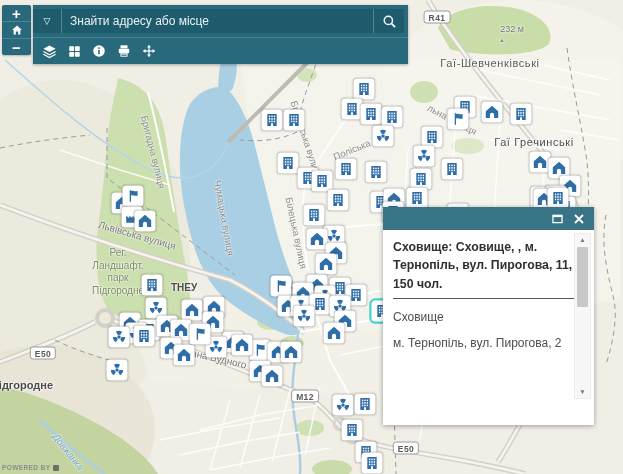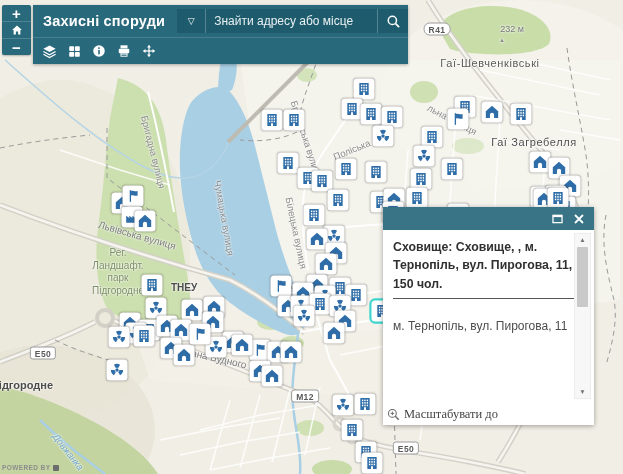--- a/index.html
+++ b/index.html
@@ -160,42 +160,42 @@
       <path d="M394,408 L396,474"></path>
       <path d="M55,340 C75,350 95,356 115,362"></path>
       <path d="M230,58 C250,62 270,62 290,60"></path>
       <path d="M0,148 C30,142 60,138 90,135"></path>
       <path d="M606,215 C600,245 608,275 614,300 C618,320 612,345 606,365"></path>
     </g>
   </svg>
 
   <div id="labels">
       <div class="maplabel" style="left: 490px; top: 64px; font-size: 11px; color: rgb(90, 90, 90); letter-spacing: 0.6px; transform: translate(-50%, -50%) rotate(0deg);">Гаї-Шевченківські</div>
-      <div class="maplabel" style="left: 534px; top: 143px; font-size: 11px; color: rgb(78, 78, 78); letter-spacing: 0.6px; transform: translate(-50%, -50%) rotate(0deg);">Гаї Загребелля</div>
+      <div class="maplabel" style="left: 534px; top: 143px; font-size: 11px; color: rgb(78, 78, 78); letter-spacing: 0.6px; transform: translate(-50%, -50%) rotate(0deg);">Гаї Гречинські</div>
       <div class="maplabel" style="left: 512px; top: 30px; font-size: 9px; color: rgb(118, 118, 118); transform: translate(-50%, -50%) rotate(0deg);">232 м</div>
       <div class="maplabel" style="left: 502px; top: 40px; font-size: 7px; color: rgb(138, 138, 138); transform: translate(-50%, -50%) rotate(0deg);">▴</div>
       <div class="maplabel" style="left: 153px; top: 152px; font-size: 9.5px; color: rgb(139, 139, 139); transform: translate(-50%, -50%) rotate(76deg);">Бригадна вулиця</div>
       <div class="maplabel" style="left: 224px; top: 218px; font-size: 9.5px; color: rgb(139, 139, 139); transform: translate(-50%, -50%) rotate(80deg);">Чумацька вулиця</div>
       <div class="maplabel" style="left: 296px; top: 233px; font-size: 9.5px; color: rgb(139, 139, 139); transform: translate(-50%, -50%) rotate(78deg);">Білецька вулиця</div>
       <div class="maplabel" style="left: 306px; top: 140px; font-size: 9.5px; color: rgb(139, 139, 139); transform: translate(-50%, -50%) rotate(72deg);">Бродівська вулиця</div>
       <div class="maplabel" style="left: 352px; top: 150px; font-size: 9.5px; color: rgb(139, 139, 139); transform: translate(-50%, -50%) rotate(-22deg);">Поліська</div>
       <div class="maplabel" style="left: 452px; top: 120px; font-size: 9.5px; color: rgb(139, 139, 139); transform: translate(-50%, -50%) rotate(28deg);">льна вулиця</div>
       <div class="maplabel" style="left: 137px; top: 236px; font-size: 10px; color: rgb(125, 125, 125); transform: translate(-50%, -50%) rotate(16deg);">Львівська вулиця</div>
       <div class="maplabel" style="left: 225px; top: 361px; font-size: 10px; color: rgb(125, 125, 125); transform: translate(-50%, -50%) rotate(13deg);">Степана Будного вулиця</div>
       <div class="maplabel" style="left: 118px; top: 272px; font-size: 10px; color: rgb(124, 142, 102); transform: translate(-50%, -50%) rotate(0deg);">Рег.
 Ландшафт.
 парк
 Підгородне</div>
       <div class="maplabel" style="left: 184px; top: 288px; font-size: 10px; color: rgb(76, 76, 76); font-weight: bold; transform: translate(-50%, -50%) rotate(0deg);">ТНЕУ</div>
       <div class="maplabel" style="left: 290px; top: 288px; font-size: 13px; color: rgb(62, 62, 62); font-weight: bold; transform: translate(-50%, -50%) rotate(0deg);">Тер</div>
       <div class="maplabel" style="left: 22px; top: 386px; font-size: 11px; color: rgb(76, 76, 76); font-weight: bold; transform: translate(-50%, -50%) rotate(0deg);">Підгородне</div>
       <div class="maplabel" style="left: 68px; top: 452px; font-size: 9.5px; color: rgb(114, 167, 198); font-style: italic; transform: translate(-50%, -50%) rotate(52deg);">Довжанка</div>
     </div>
   <div id="shields">
-      <div class="shield" style="left: 437px; top: 29px; border-radius: 6px;">R41</div>
+      <div class="shield" style="left: 437px; top: 17px;">R41</div>
       <div class="shield" style="left: 43px; top: 353px;">Е50</div>
       <div class="shield" style="left: 305px; top: 396px;">М12</div>
       <div class="shield" style="left: 406px; top: 448px;">Е50</div>
     </div>
   <div id="markers">
       <div class="marker" style="left: 272px; top: 120px;">
         <svg viewBox="0 0 16 16">
           <rect x="3" y="1.6" width="10" height="12.8" rx="0.6" fill="#2e6da8"></rect>
           <g fill="#fff">
             <rect x="4.7" y="3.3" width="1.5" height="1.7"></rect>
@@ -1142,21 +1142,20 @@
     <button class="zbtn">
       <svg width="12" height="12" viewBox="0 0 16 16">
         <path d="M8 2 L14.5 8 H12.5 V14 H9.5 V10 H6.5 V14 H3.5 V8 H1.5 Z" fill="#fff"></path>
       </svg>
     </button>
     <button class="zbtn">−</button>
   </div>
 
   <div class="appbar">
     <div class="titlerow">
-      <span class="apptitle">Захисні споруди</span>
       <div class="searchgroup">
         <button class="ddbtn">
           <span class="ddicon">▽</span>
         </button>
         <input class="searchinput" type="text" placeholder="Знайти адресу або місце" style="">
         <button class="searchbtn">
           <svg width="15" height="15" viewBox="0 0 16 16">
             <circle cx="6.8" cy="6.8" r="4.4" fill="none" stroke="#fff" stroke-width="1.6"></circle>
             <path d="M10.2 10.2 L14 14" stroke="#fff" stroke-width="1.8"></path>
           </svg>
@@ -1225,38 +1224,31 @@
       <span class="ph-btn">
         <svg width="10" height="10" viewBox="0 0 10 10">
           <path d="M1 1 L9 9 M9 1 L1 9" stroke="#fff" stroke-width="1.8"></path>
         </svg>
       </span>
     </div>
     <div class="popup-body">
       <div class="popup-title">Сховище: Сховище, , м. Тернопіль, вул. Пирогова, 11, 150 чол.</div>
       <hr>
       <div class="attr-row">
+        <div class="attr-value">Сховище</div>
       </div>
       <div class="attr-row">
-        <div class="attr-value">м. Тернопіль, вул. Пирогова, 11</div>
+        <div class="attr-value">м. Тернопіль, вул. Пирогова, 2</div>
       </div>
 
     </div>
     <div class="vscroll">
       <span class="sarrow">▲</span>
       <span class="sthumb"></span>
       <span class="sarrow down">▼</span>
     </div>
-    <div class="popup-footer">
-      <svg width="13" height="13" viewBox="0 0 14 14">
-        <circle cx="5.8" cy="5.8" r="4.2" fill="none" stroke="#666" stroke-width="1.1"></circle>
-        <path d="M5.8 3.9 V7.7 M3.9 5.8 H7.7" stroke="#666" stroke-width="1"></path>
-        <path d="M9 9 L12.6 12.6" stroke="#666" stroke-width="1.5"></path>
-      </svg>
-      <span>Масштабувати до</span>
-    </div>
   </div>
 
   <div class="attribution">
     <span>POWERED BY</span>
     <span class="esri-sq"></span>
   </div>
 </div>
 
 </body></html>

